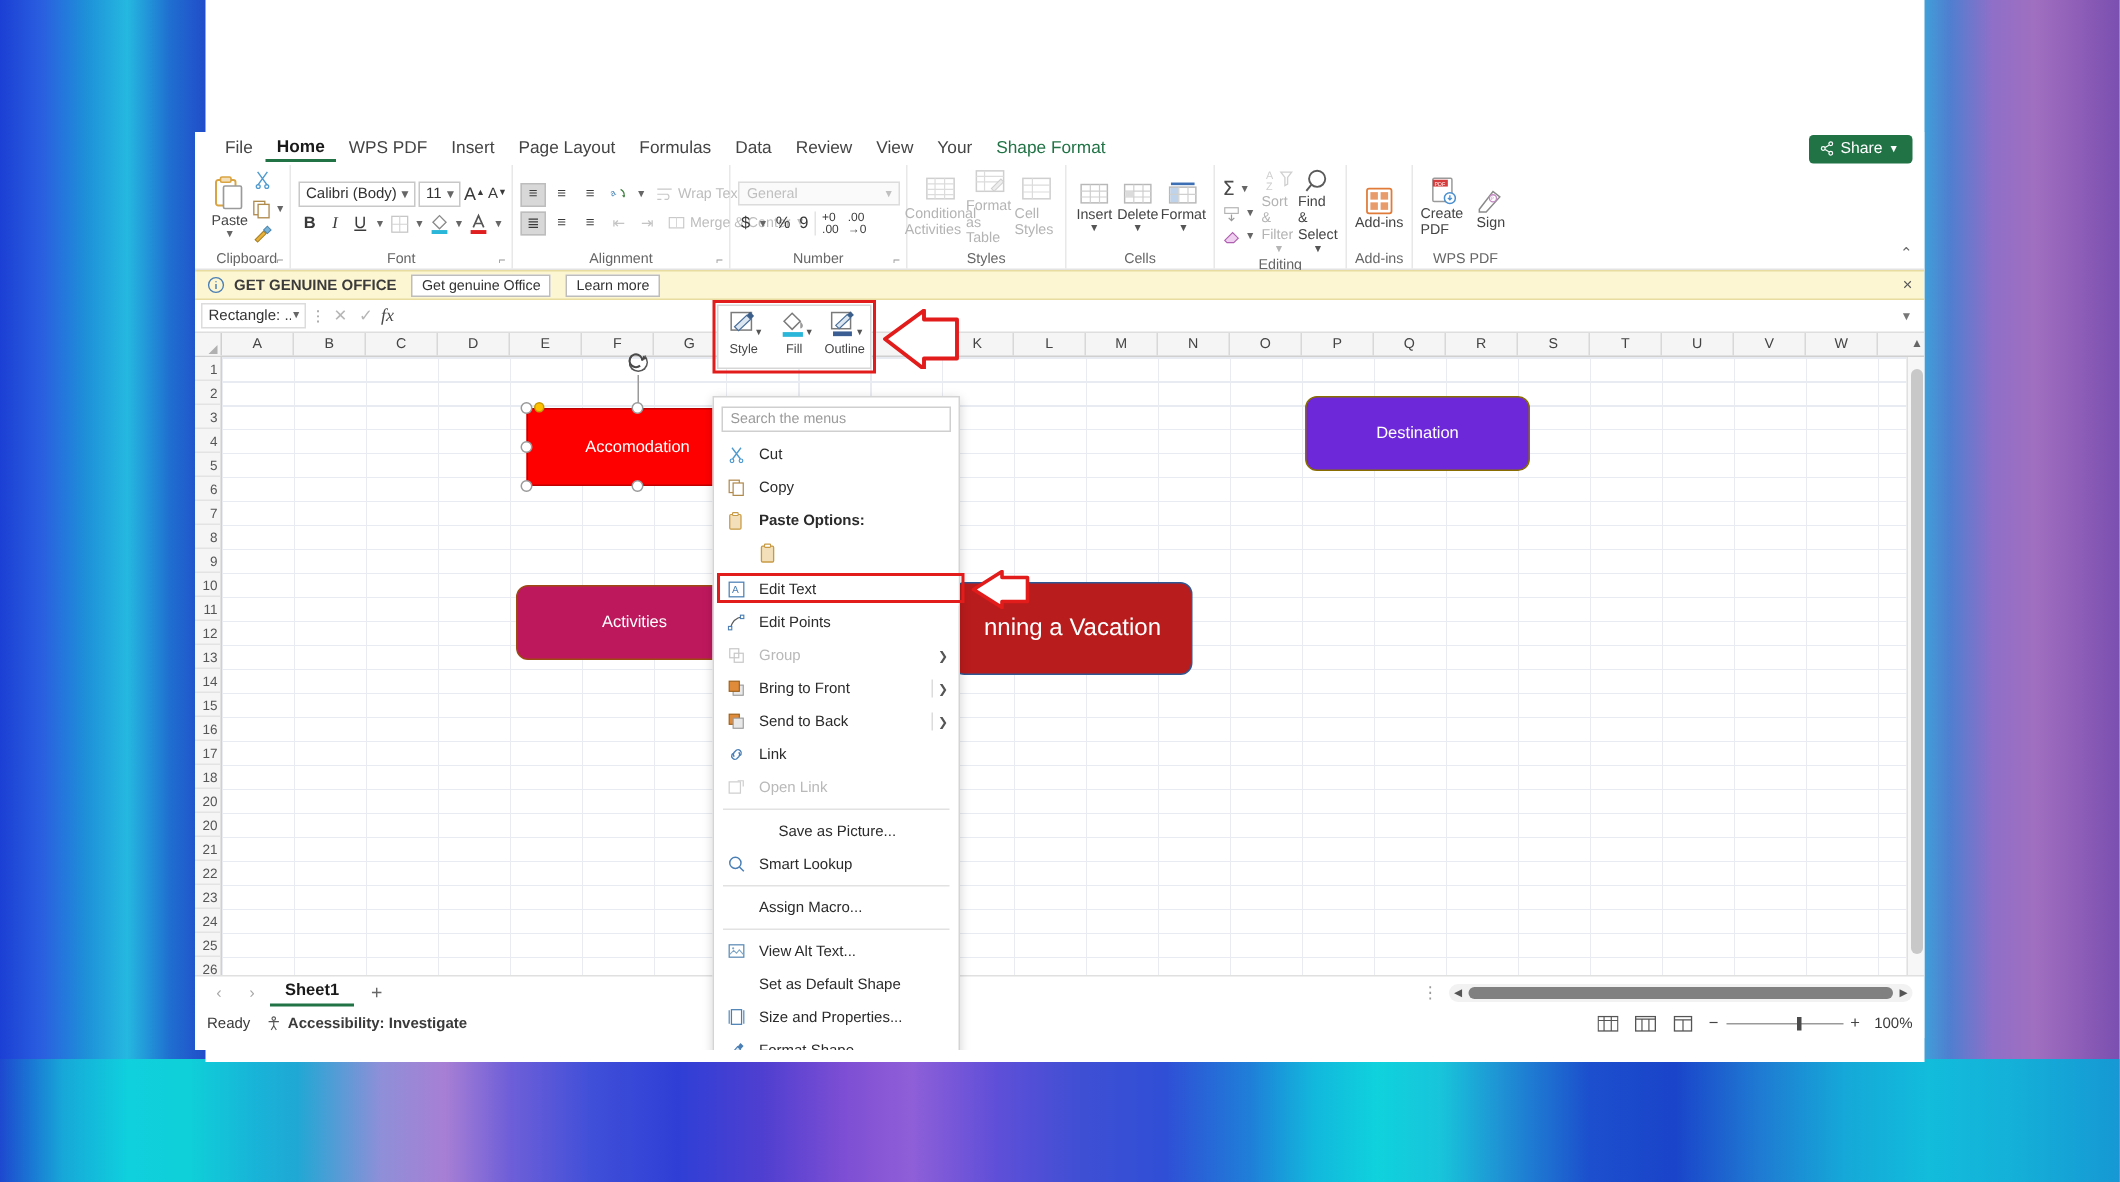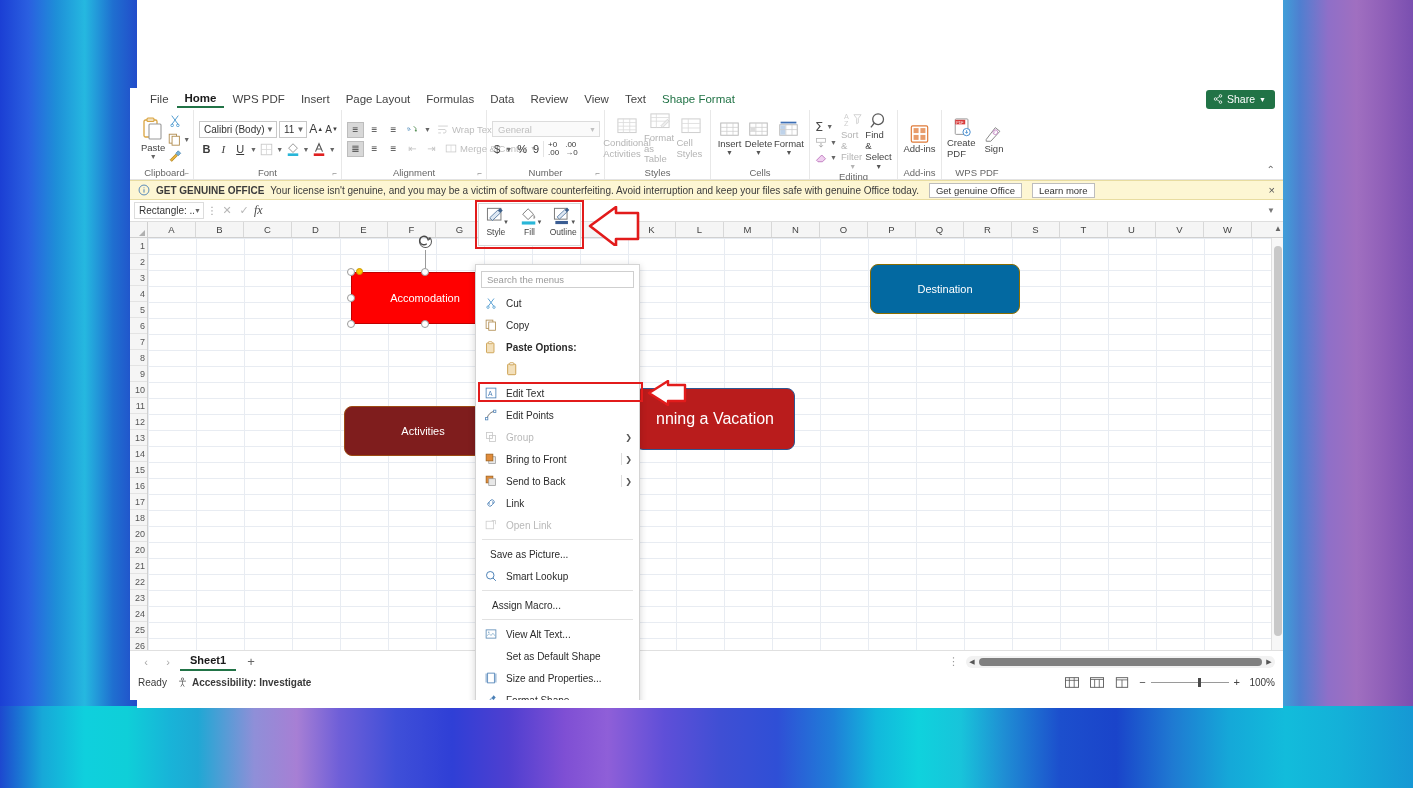--- a/index.html
+++ b/index.html
@@ -307,21 +307,21 @@
   <div class="menubar">
     <div class="menu-item">File</div>
     <div class="menu-item active">Home</div>
     <div class="menu-item">WPS PDF</div>
     <div class="menu-item">Insert</div>
     <div class="menu-item">Page Layout</div>
     <div class="menu-item">Formulas</div>
     <div class="menu-item">Data</div>
     <div class="menu-item">Review</div>
     <div class="menu-item">View</div>
-    <div class="menu-item">Text</div>
+    <div class="menu-item">Your</div>
     <div class="menu-item ctx">Shape Format</div>
     <div class="share-btn">
       <svg width="10" height="10" viewBox="0 0 16 16">
         <circle cx="12" cy="3" r="2" fill="none" stroke="#fff" stroke-width="1.3"></circle>
         <circle cx="4" cy="8" r="2" fill="none" stroke="#fff" stroke-width="1.3"></circle>
         <circle cx="12" cy="13" r="2" fill="none" stroke="#fff" stroke-width="1.3"></circle>
         <path d="M6 7L10 4.5M6 9L10 11.5" stroke="#fff" stroke-width="1.2" fill="none"></path>
       </svg>
       <span>Share</span>
       <span style="font-size:7px">▼</span>
@@ -658,21 +658,20 @@
 
     <div style="position:absolute;right:8px;bottom:4px;font-size:10px;color:#666">⌃</div>
   </div>
 
   <div class="notify">
     <svg width="12" height="12" viewBox="0 0 16 16">
       <circle cx="8" cy="8" r="6.6" fill="none" stroke="#4a7fb5" stroke-width="1.2"></circle>
       <path d="M8 7v4.5M8 4.6v1" stroke="#4a7fb5" stroke-width="1.3"></path>
     </svg>
     <span class="hd">GET GENUINE OFFICE</span>
-    <span>Your license isn't genuine, and you may be a victim of software counterfeiting. Avoid interruption and keep your files safe with genuine Office today.</span>
     <span class="nbtn2">Get genuine Office</span>
     <span class="nbtn2">Learn more</span>
     <span class="nclose">×</span>
   </div>
 
   <div class="fbar">
     <div class="namebox">
       <span class="nv">Rectangle: ...</span>
       <span style="font-size:7px;color:#666">▼</span>
     </div>
@@ -758,25 +757,25 @@
       </svg>
     </div>
     <div style="position:absolute;left:295px;top:28px;width:1px;height:21px;background:#9a9a9a"></div>
     <div class="handle" style="left:217px;top:46px;"></div>
     <div class="handle yellow" style="left:226px;top:46px;"></div>
     <div class="handle" style="left:291px;top:46px;"></div>
     <div class="handle" style="left:217px;top:72px;"></div>
     <div class="handle" style="left:217px;top:98px;"></div>
     <div class="handle" style="left:291px;top:98px;"></div>
 
-    <div class="shape" style="left:740px; top:42px; width:150px; height:50px; background:#0369a1; border:1.4px solid #8a6d00;">
+    <div class="shape" style="left:740px; top:42px; width:150px; height:50px; background:#6d28d9; border:1.4px solid #8a6d00;">
       <span>Destination</span>
     </div>
 
-    <div class="shape" style="left:214px; top:184px; width:158px; height:50px; background:#7f1d1d; border:1.4px solid #9c4a12;">
+    <div class="shape" style="left:214px; top:168px; width:158px; height:50px; background:#be185d; border:1.4px solid #9c4a12;">
       <span>Activities</span>
     </div>
 
     <div class="shape" style="left:505px; top:166px; width:160px; height:62px; background:#b91c1c; border:1.4px solid #2f5791; font-size:16px;">
       <span>nning a Vacation</span>
     </div>
 
 
   </div>
 
@@ -989,37 +988,37 @@
         <svg width="12" height="12" viewBox="0 0 16 16">
           <rect x="1.5" y="3" width="10" height="10" fill="none" stroke="#cfcfcf" stroke-width="1.1"></rect>
           <path d="M9 2h5v5" fill="none" stroke="#cfcfcf" stroke-width="1.1"></path>
         </svg>
       </span>
       <span>Open Link</span>
     </div>
 
     <div class="ctx-sep"></div>
 
-    <div class="ctx-item" style="padding-left:14px">
+    <div class="ctx-item" style="padding-left:43px">
       <span>Save as Picture...</span>
     </div>
 
     <div class="ctx-item">
       <span class="ctx-ic">
         <svg width="12" height="12" viewBox="0 0 16 16">
           <circle cx="7" cy="7" r="5" fill="none" stroke="#4a7fb5" stroke-width="1.3"></circle>
           <path d="M10.6 10.6L14.5 14.5" stroke="#4a7fb5" stroke-width="1.3"></path>
         </svg>
       </span>
       <span>Smart Lookup</span>
     </div>
 
     <div class="ctx-sep"></div>
 
-    <div class="ctx-item" style="padding-left:16px">
+    <div class="ctx-item" style="padding-left:30px">
       <span>Assign Macro...</span>
     </div>
 
     <div class="ctx-sep"></div>
 
     <div class="ctx-item">
       <span class="ctx-ic">
         <svg width="12" height="12" viewBox="0 0 16 16">
           <rect x="1.5" y="2.5" width="13" height="11" fill="none" stroke="#5a8ab5" stroke-width="1.1"></rect>
           <path d="M2 11l3.5-3.5 2.5 2.5 2.5-3 3.5 4" fill="none" stroke="#7fa8c8" stroke-width="1"></path>

